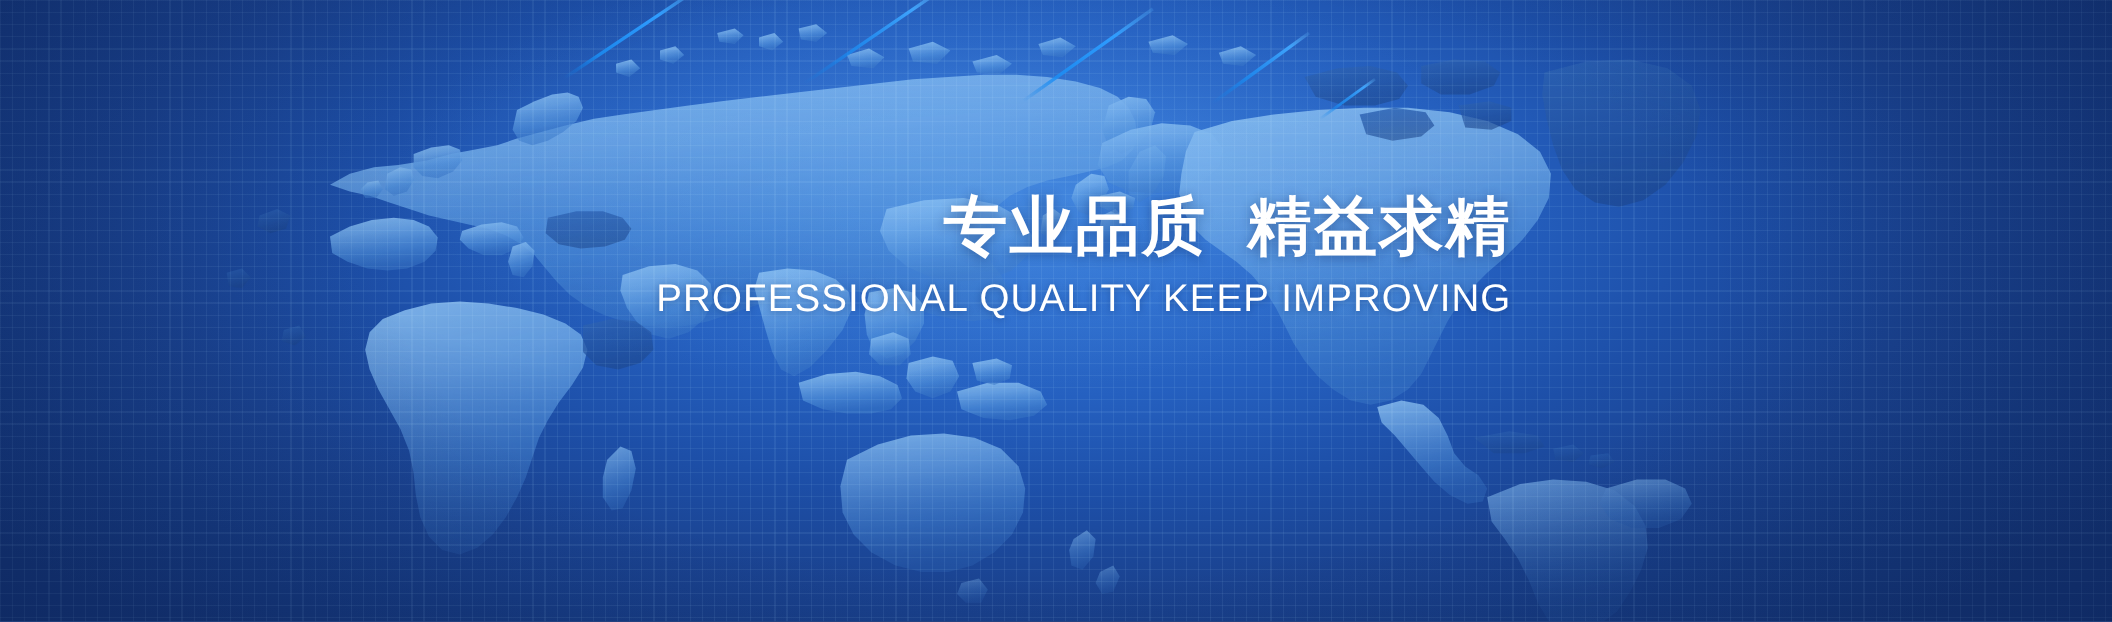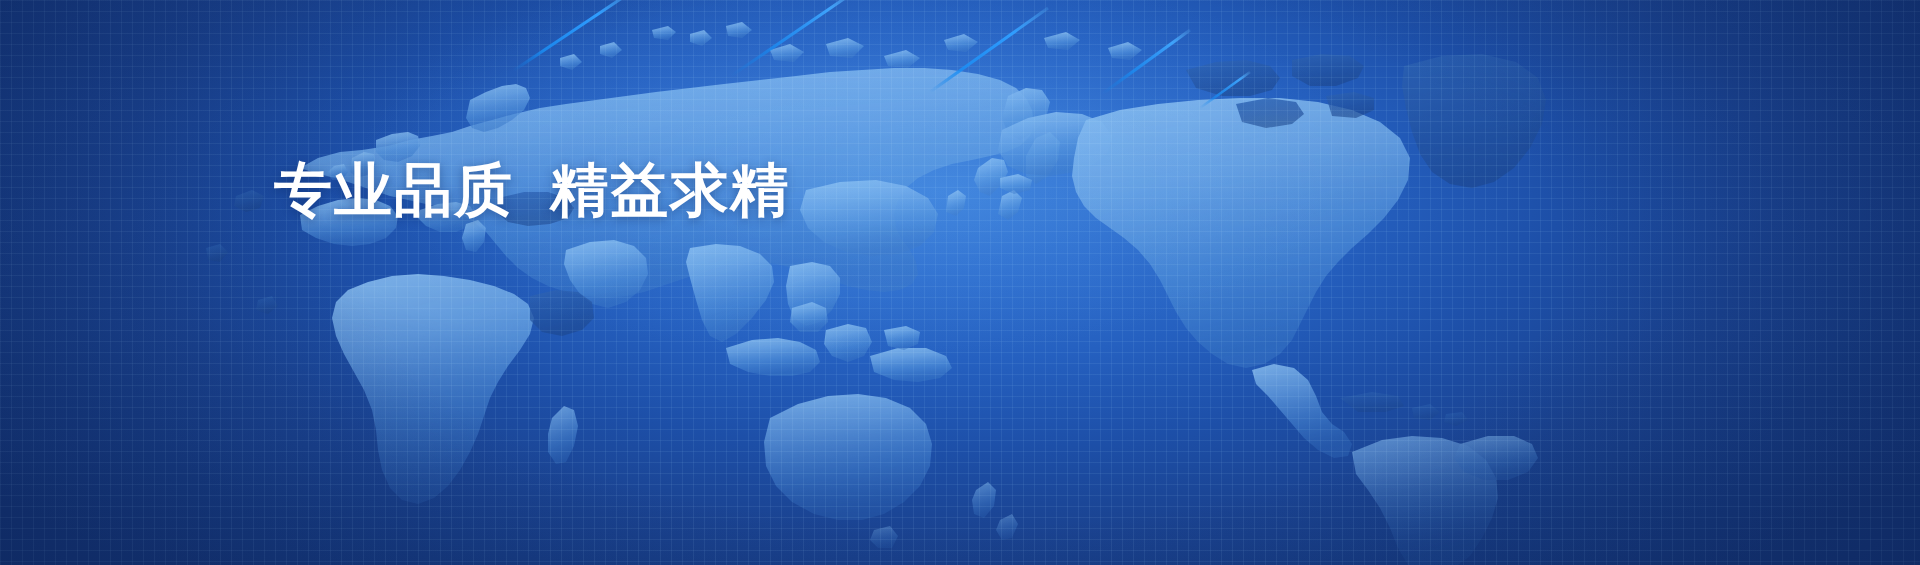--- a/index.html
+++ b/index.html
@@ -77,22 +77,23 @@
   #worldmap svg { display: block; width: 100%; height: 100%; }
 
   
   #streaks { pointer-events: none; }
   #streaks svg { display:block; width:100%; height:100%; }
 
   
   #text-block {
     position: absolute;
     left: 274px;
-    top: 160px;
+    top: 176px;
     width: 1100px;
+    text-align: right;
   }
   #headline-cn {
     color: #ffffff;
     font-size: 58px;
     line-height: 1.02;
     font-weight: 700;
     letter-spacing: 2px;
     margin: 0;
     white-space: pre;
     text-shadow: 0 2px 10px rgba(10,40,100,0.45);
@@ -355,15 +356,16 @@
       <line x1="513" y1="71" x2="634" y2="-10" stroke="url(#streakGrad)" stroke-width="3"></line>
       <line x1="731" y1="76" x2="854" y2="-8" stroke="url(#streakGrad2)" stroke-width="3"></line>
       <line x1="930" y1="92" x2="1048" y2="8" stroke="url(#streakGrad)" stroke-width="3"></line>
       <line x1="1102" y1="94" x2="1190" y2="30" stroke="url(#streakGrad2)" stroke-width="3"></line>
       <line x1="1200" y1="108" x2="1250" y2="72" stroke="url(#streakGrad2)" stroke-width="2.5"></line>
     </svg>
   </div>
 
   <div id="text-block">
     <h1 id="headline-cn">专业品质  精益求精</h1>
+    <p id="headline-en">PROFESSIONAL QUALITY KEEP IMPROVING</p>
   </div>
 
 </div>
 
 </body></html>

